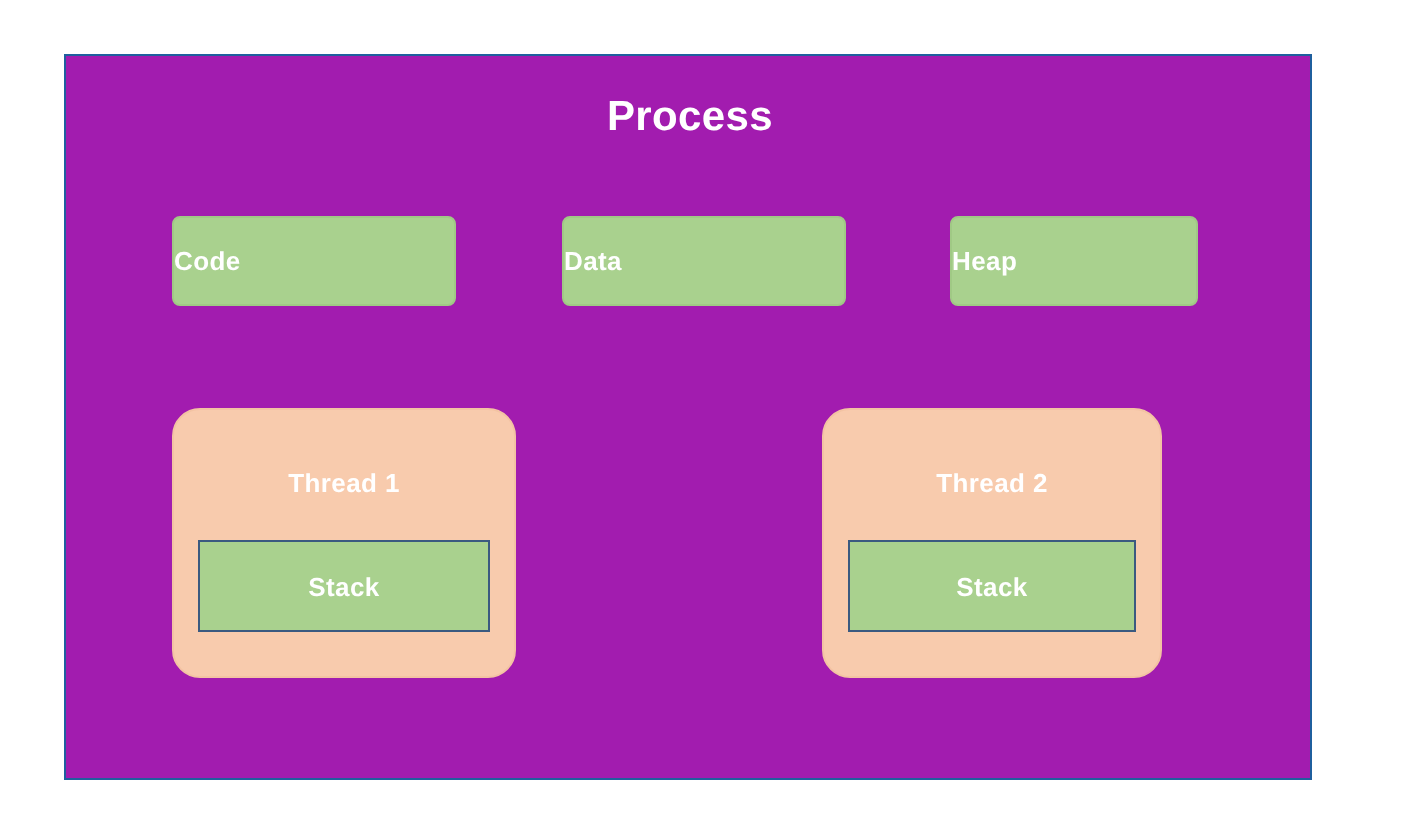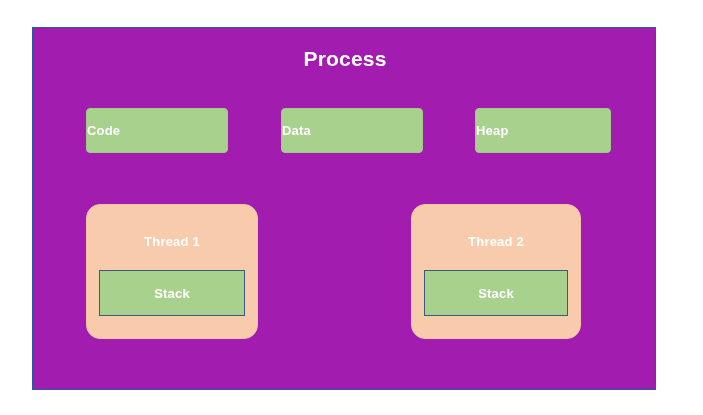--- a/index.html
+++ b/index.html
@@ -63,21 +63,21 @@
   }
   .segment-label {
     color: #ffffff;
     font-size: 13px;
     font-weight: bold;
     letter-spacing: 0.2px;
   }
 
   #segment-code { left: 85px;  top: 107px; width: 142px; }
   #segment-data { left: 280px; top: 107px; width: 142px; }
-  #segment-heap { left: 474px; top: 107px; width: 136px; }
+  #segment-heap { left: 474px; top: 107px; width: 124px; }
 
   
   .thread-box {
     position: absolute;
     top: 203px;
     height: 135px;
     background: #f8cbad;
     border-radius: 14px;
     border: 1px solid #f3c3a3;
     box-sizing: border-box;

